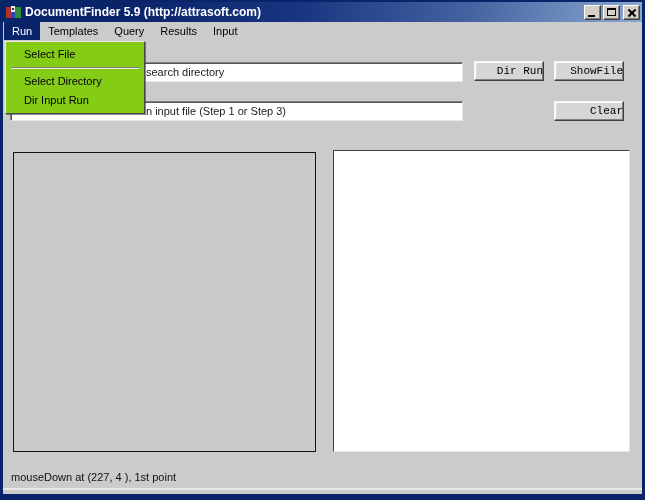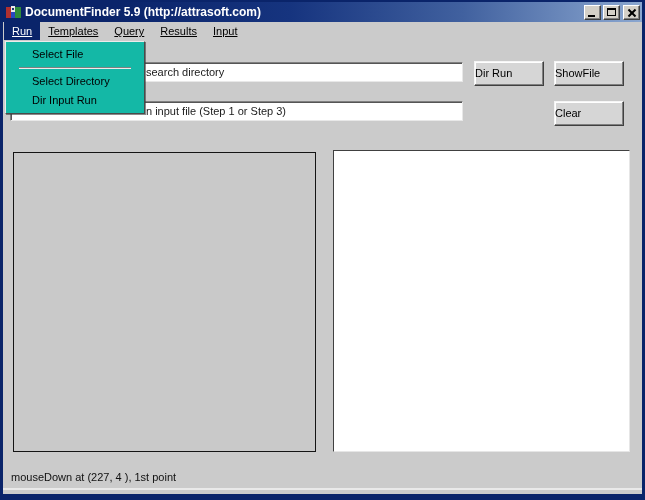--- a/index.html
+++ b/index.html
@@ -44,42 +44,42 @@
   .glyph-close::before, .glyph-close::after {
     content: ""; position: absolute; left: 0; top: 4px; width: 10px; height: 2px; background: #000;
   }
   .glyph-close::before { transform: rotate(45deg); }
   .glyph-close::after { transform: rotate(-45deg); }
   
   .menubar {
     height: 18px; display: flex; align-items: stretch;
     font-size: 11px; padding-left: 1px; color: #000;
   }
-  .menu-item { padding: 3px 8px 0 8px; white-space: nowrap; text-decoration: underline; }
+  .menu-item { padding: 3px 8px 0 8px; white-space: nowrap; }
   .menu-item.active { background: #0a246a; color: #ffffff; }
   
   .content { position: absolute; left: 0; top: 38px; right: 0; bottom: 0; }
   .field {
     position: absolute; height: 20px; width: 453px; left: 7px;
     background: #ffffff;
     border: 1px solid; border-color: #808080 #e8e8e8 #e8e8e8 #808080;
     box-shadow: inset 1px 1px 0 #555555;
     font-family: "Liberation Sans", sans-serif;
     font-size: 11px; color: #1a1a1a;
     padding: 0 2px 0 135px;
   }
   .field.row1 { top: 22px; }
   .field.row2 { top: 61px; }
   .btn {
-    position: absolute; width: 70px; height: 25px;
+    position: absolute; width: 70px; height: 20px;
     background: #d6d6d6;
     border: 1px solid; border-color: #f5f5f5 #404040 #404040 #f5f5f5;
     box-shadow: inset -1px -1px 0 #808080, inset 1px 1px 0 #ffffff;
-    font-family: Liberation Sans, sans-serif;
-    font-size: 11px; color: #000; text-align: left; line-height: 17px;
+    font-family: Liberation Mono, monospace;
+    font-size: 11px; color: #000; text-align: right; line-height: 17px;
     padding: 0; cursor: default;
   }
   .btn.c1 { left: 471px; }
   .btn.c2 { left: 551px; }
   .btn.r1 { top: 21px; }
   .btn.r2 { top: 61px; }
   .left-panel {
     position: absolute; left: 10px; top: 112px; width: 303px; height: 300px;
     background: #c9c9c9; border: 1px solid #141414;
   }
@@ -92,24 +92,24 @@
     position: absolute; left: 8px; top: 431px;
     font-size: 11px; color: #111111; white-space: nowrap;
   }
   .bottom-edge {
     position: absolute; left: 0; right: 0; top: 448px; height: 2px;
     background: #e9e9e9;
   }
   
   .dropdown {
     position: absolute; left: 2px; top: 1px; width: 140px;
-    background: #14b8a6;
+    background: #84cc16;
     border: 1px solid; border-color: #ebebeb #4a4a4a #4a4a4a #ebebeb;
     box-shadow: 1px 1px 0 rgba(60,60,60,0.6);
-    padding: 3px 12px; z-index: 10;
+    padding: 3px 4px; z-index: 10;
     font-size: 11px; color: #000;
   }
   .dropdown-item { height: 19px; line-height: 19px; padding-left: 14px; white-space: nowrap; }
   .dropdown-sep { height: 0; margin: 3px 1px; border-top: 1px solid #808080; border-bottom: 1px solid #ececec; }
 </style>
 </head>
 <body>
 
 <div class="window">
 

